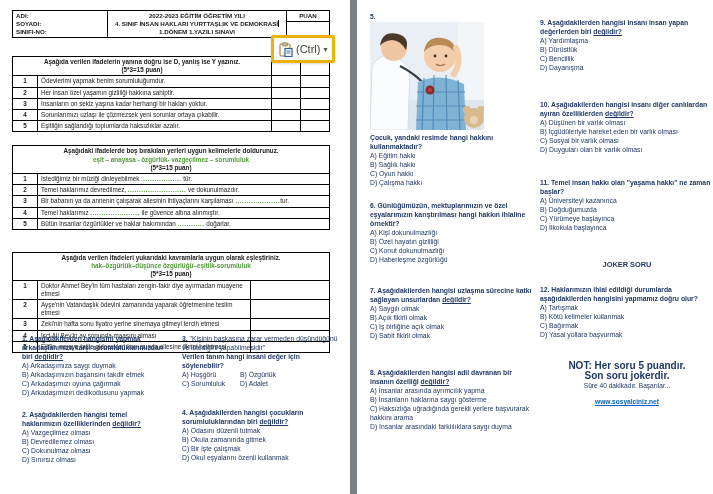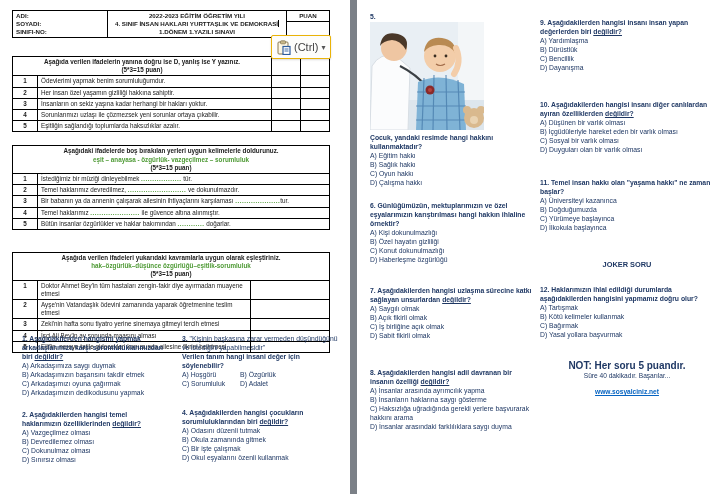--- a/index.html
+++ b/index.html
@@ -47,21 +47,21 @@
   .colmid{position:absolute;left:5px;top:0;width:164px;}
   .colright{position:absolute;left:175px;top:0;width:174px;}
   .photo{width:114px;height:108px;display:block;margin:1px 0 3px 0;}
   .joker{color:#1f3864;font-weight:bold;font-size:7.4px;text-align:center;}
   .noteblock{text-align:center;color:#1f3864;}
   .noteblock .n1{font-weight:bold;font-size:10px;line-height:10px;}
   .noteblock .n3{font-size:6.6px;line-height:9px;}
   .noteblock .link{color:#0563c1;font-weight:bold;font-size:6.6px;text-decoration:underline;line-height:10px;display:inline-block;}
 
   
-  .pastebtn{position:absolute;left:271px;top:35px;height:22px;background:#fdfdfb;border:1px solid #eab308;
+  .pastebtn{position:absolute;left:271px;top:35px;height:22px;background:#fdfdfb;border:3px solid #eab308;
             border-radius:2px;display:flex;align-items:center;gap:3px;padding:0 5px;cursor:pointer;
             box-shadow:0 1px 2px rgba(0,0,0,.15);font-size:11px;color:#444;}
   .pastebtn .arrow{font-size:8px;color:#555;}
 </style>
 </head>
 <body>
 
 <div class="stage">
 
   <div class="page page1">
@@ -338,20 +338,21 @@
       <div class="q" style="margin-top:16px">
         <div><span class="stem">12. Haklarımızın ihlal edildiği durumlarda aşağıdakilerden hangisini yapmamız doğru olur?</span></div>
         <div class="opt">A) Tartışmak</div>
         <div class="opt">B) Kötü kelimeler kullanmak</div>
         <div class="opt">C) Bağırmak</div>
         <div class="opt">D) Yasal yollara başvurmak</div>
       </div>
 
       <div class="noteblock" style="margin-top:22px">
         <div class="n1">NOT: Her soru 5 puandır.</div>
+        <div class="n1">Son soru jokerdir.</div>
         <div class="n3">Süre 40 dakikadır. Başarılar...</div>
         <a class="link">www.sosyalciniz.net</a>
       </div>
     </div>
   </div>
 
   <div class="pastebtn">
     <svg width="14" height="15" viewBox="0 0 14 15">
       <rect x="1" y="2" width="10" height="12" rx="1" fill="#fdf6e3" stroke="#8a7a55" stroke-width="1"></rect>
       <rect x="3.5" y="0.8" width="5" height="3" rx="0.8" fill="#c9b98a" stroke="#8a7a55" stroke-width="0.8"></rect>

